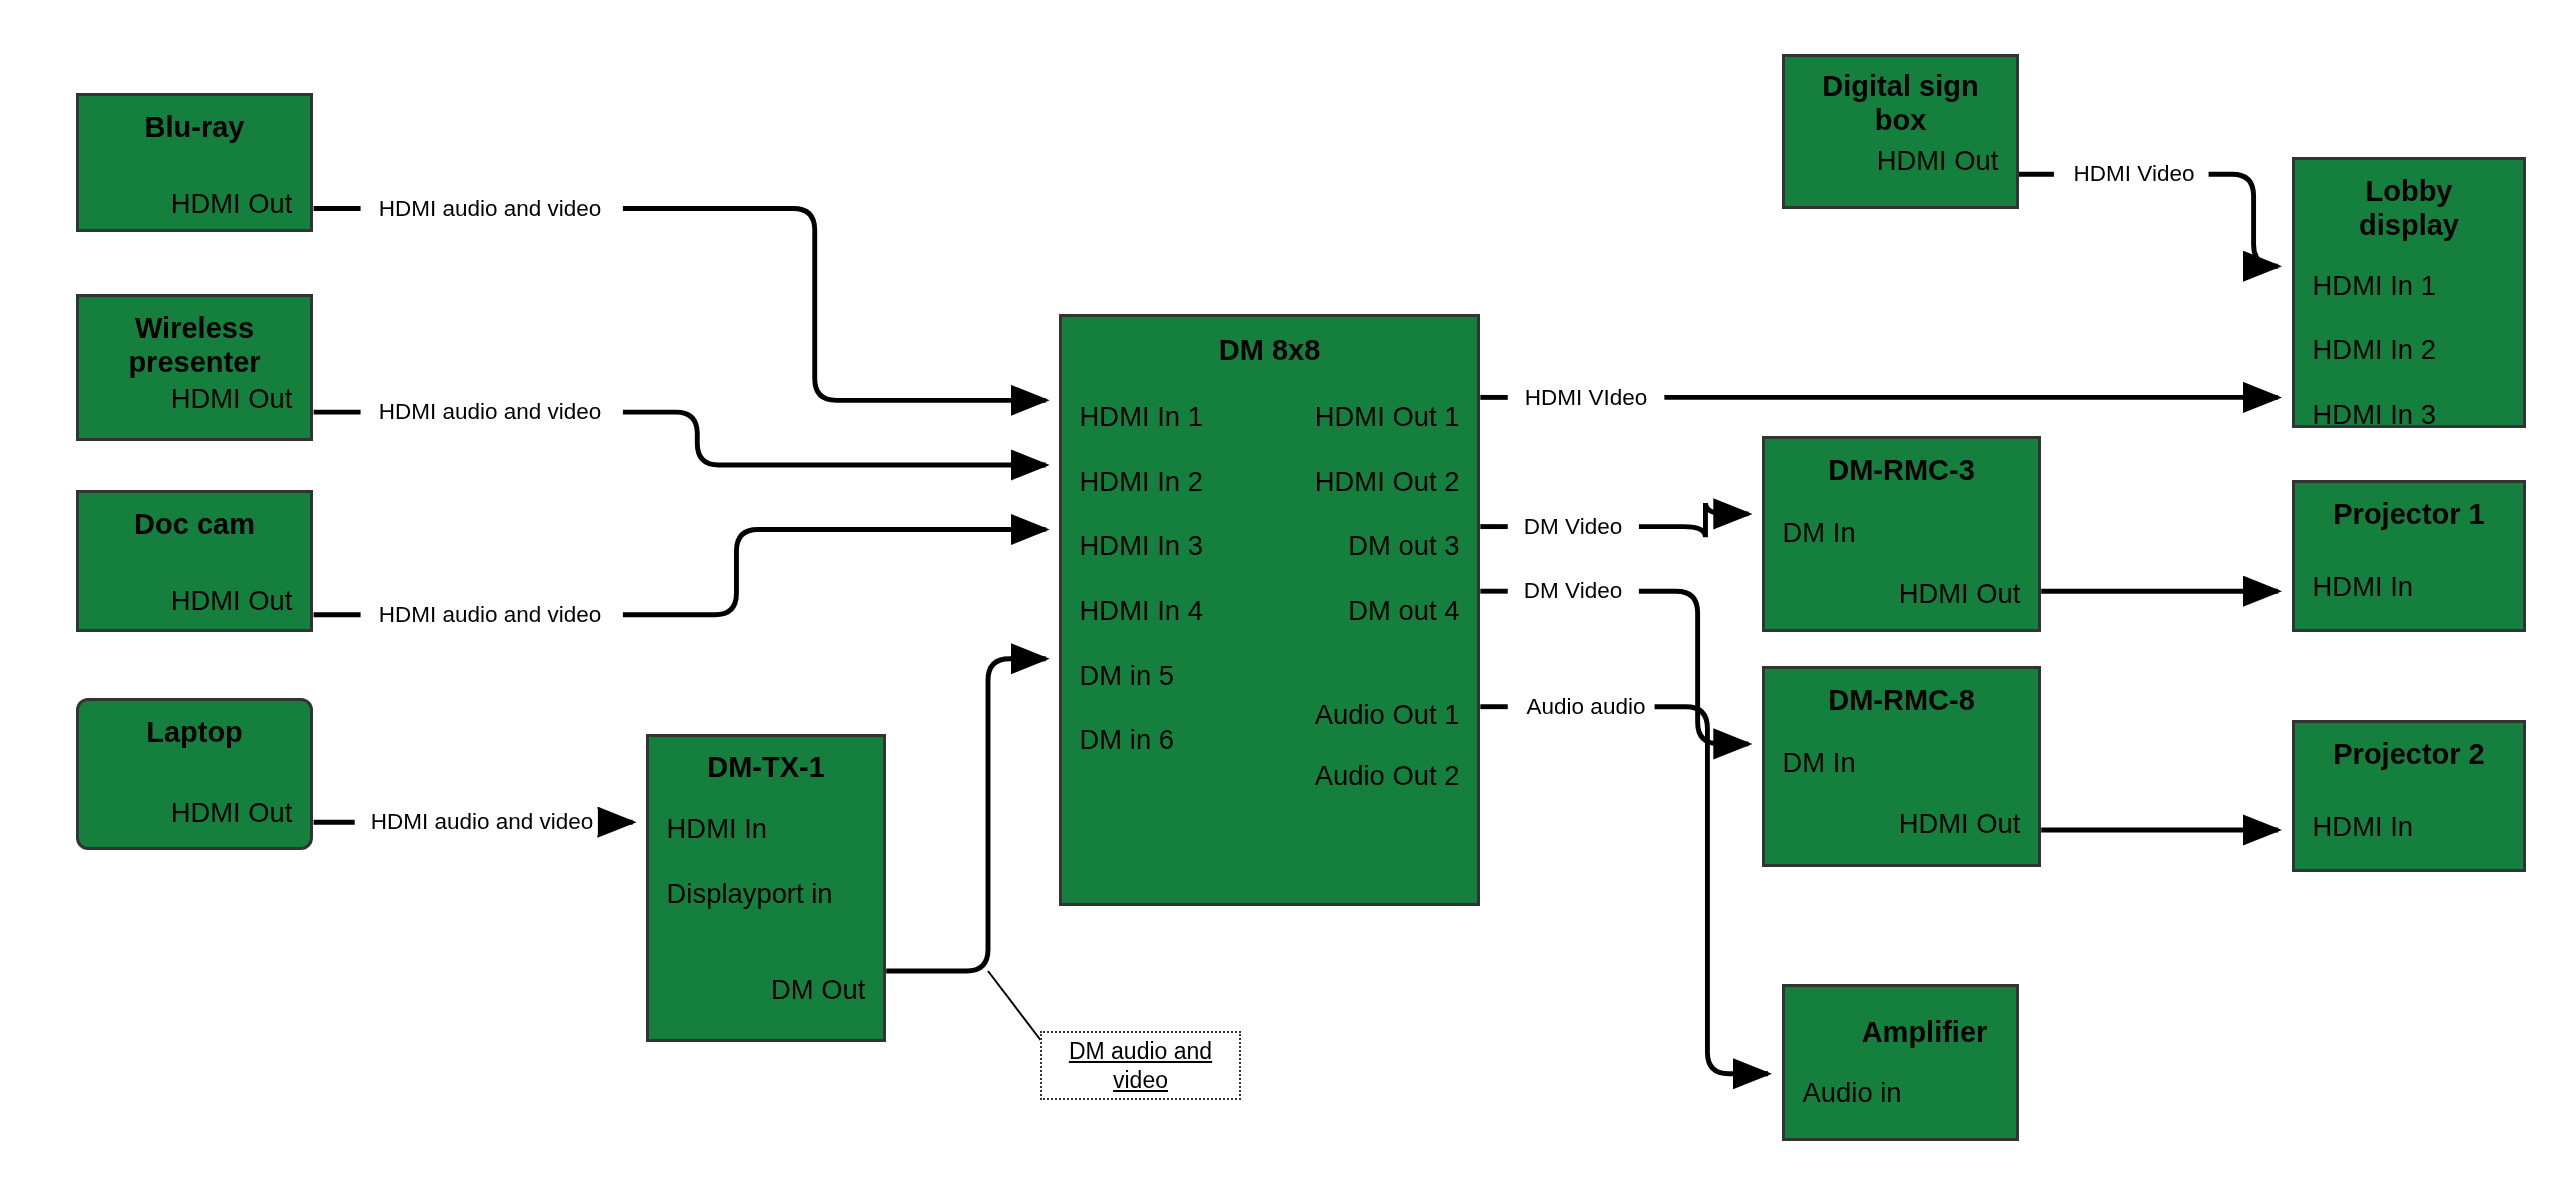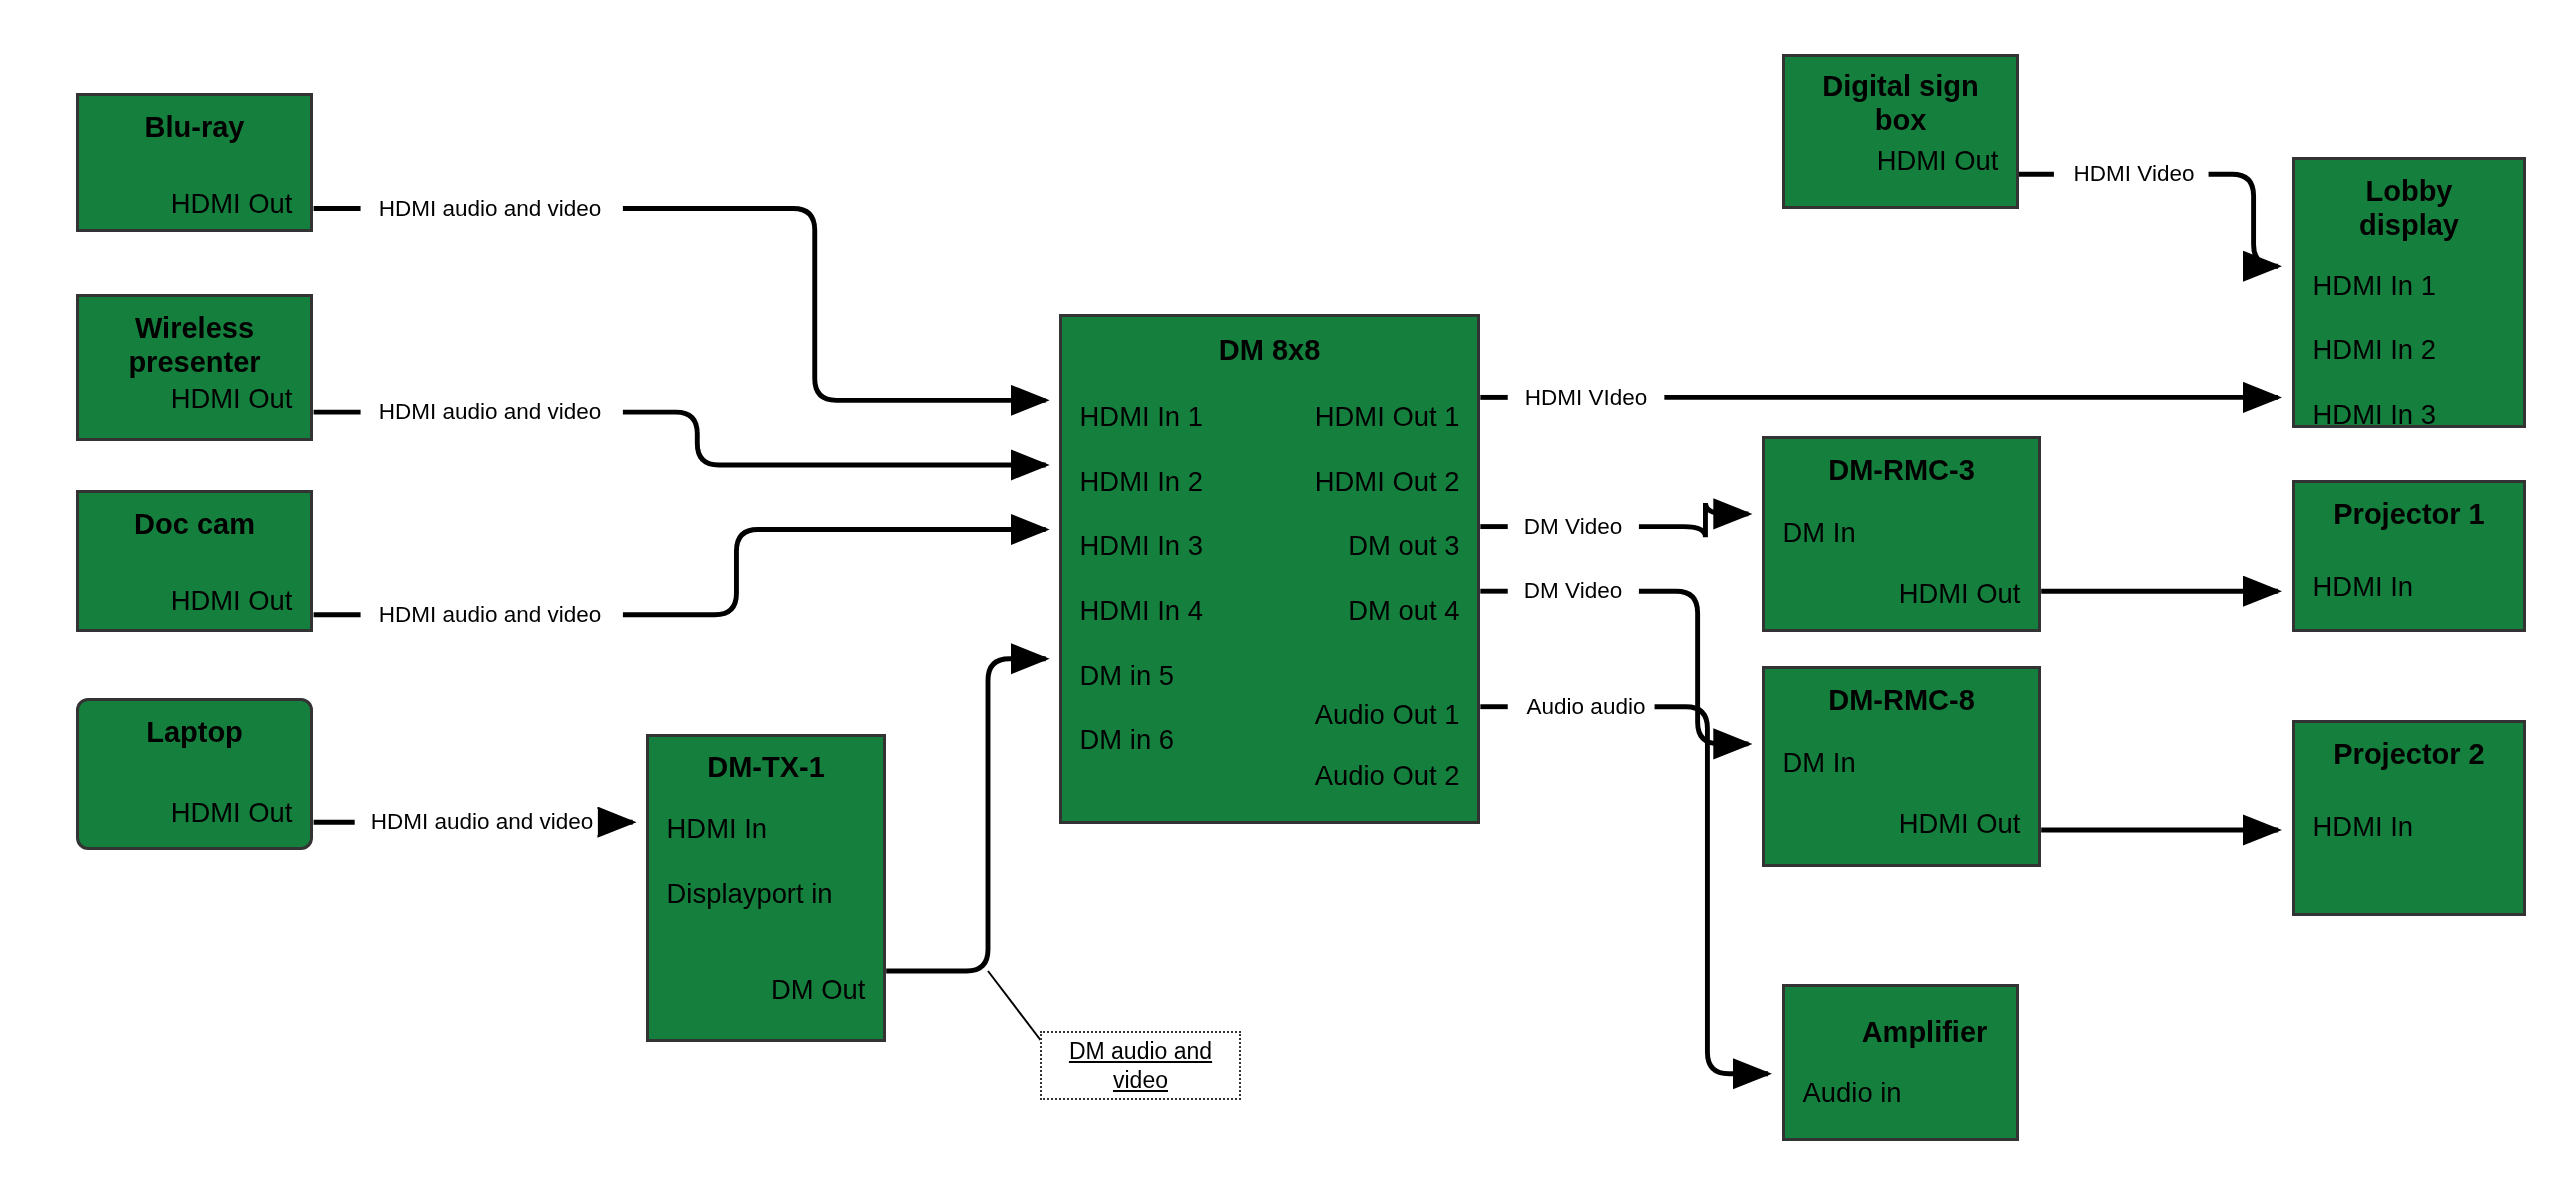--- a/index.html
+++ b/index.html
@@ -107,21 +107,21 @@
     <div class="port right" style="top:96px;">HDMI Out</div>
   </div>
 
   <div class="node" style="left:646px;top:734px;width:240px;height:308px;">
     <div class="title" style="top:13px;">DM-TX-1</div>
     <div class="port left" style="top:76px;">HDMI In</div>
     <div class="port left" style="top:141px;">Displayport in</div>
     <div class="port right" style="top:237px;">DM Out</div>
   </div>
 
-  <div class="node" style="left:1059px;top:314px;width:421px;height:510px;">
+  <div class="node" style="left:1059px;top:314px;width:421px;height:592px;">
     <div class="title" style="top:15.7px;">DM 8x8</div>
     <div class="port left" style="top:84px;">HDMI In 1</div>
     <div class="port left" style="top:149px;">HDMI In 2</div>
     <div class="port left" style="top:213px;">HDMI In 3</div>
     <div class="port left" style="top:278px;">HDMI In 4</div>
     <div class="port left" style="top:343px;">DM in 5</div>
     <div class="port left" style="top:407px;">DM in 6</div>
     <div class="port right" style="top:84px;">HDMI Out 1</div>
     <div class="port right" style="top:149px;">HDMI Out 2</div>
     <div class="port right" style="top:213px;">DM out 3</div>
@@ -152,21 +152,21 @@
     <div class="title" style="top:13.7px;">DM-RMC-8</div>
     <div class="port left" style="top:78px;">DM In</div>
     <div class="port right" style="top:139px;">HDMI Out</div>
   </div>
 
   <div class="node" style="left:2292px;top:480px;width:234px;height:152px;">
     <div class="title" style="top:13.7px;">Projector 1</div>
     <div class="port left" style="top:88px;">HDMI In</div>
   </div>
 
-  <div class="node" style="left:2292px;top:720px;width:234px;height:196px;">
+  <div class="node" style="left:2292px;top:720px;width:234px;height:152px;">
     <div class="title" style="top:13.7px;">Projector 2</div>
     <div class="port left" style="top:88px;">HDMI In</div>
   </div>
 
   <div class="node" style="left:1782px;top:984px;width:237px;height:157px;">
     <div class="title" style="top:28px;margin-left:48px;">Amplifier</div>
     <div class="port left" style="top:90px;">Audio in</div>
   </div>
 
   <div class="edge-label" style="left:490px;top:209px;">HDMI audio and video</div>

